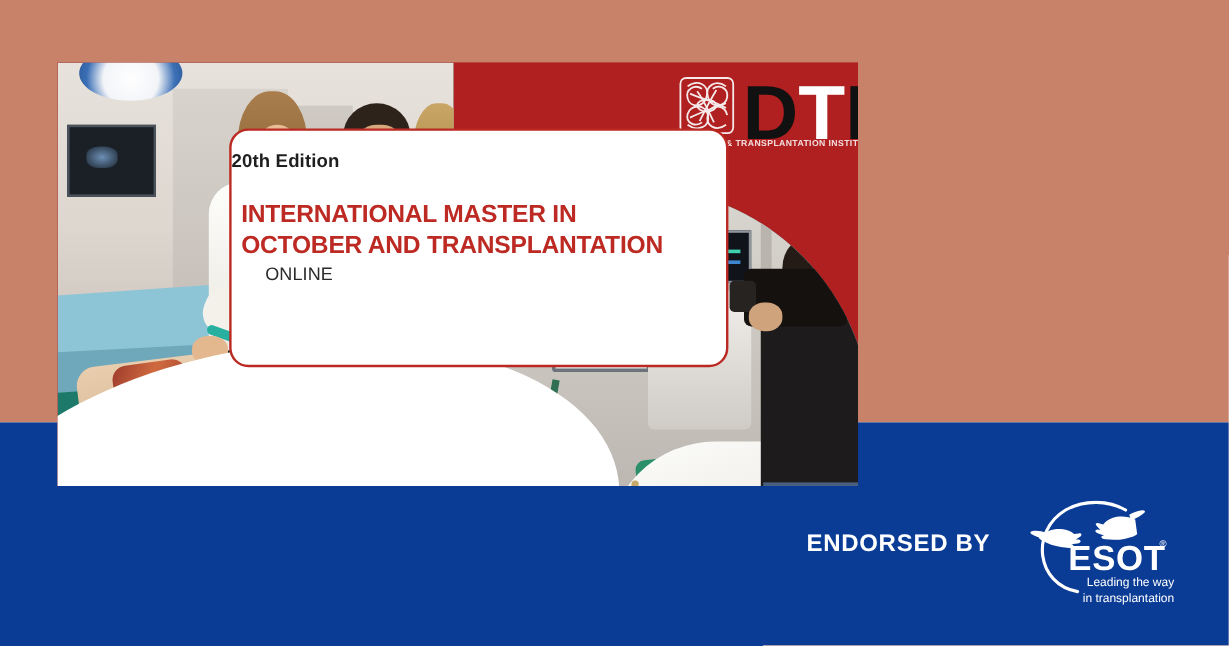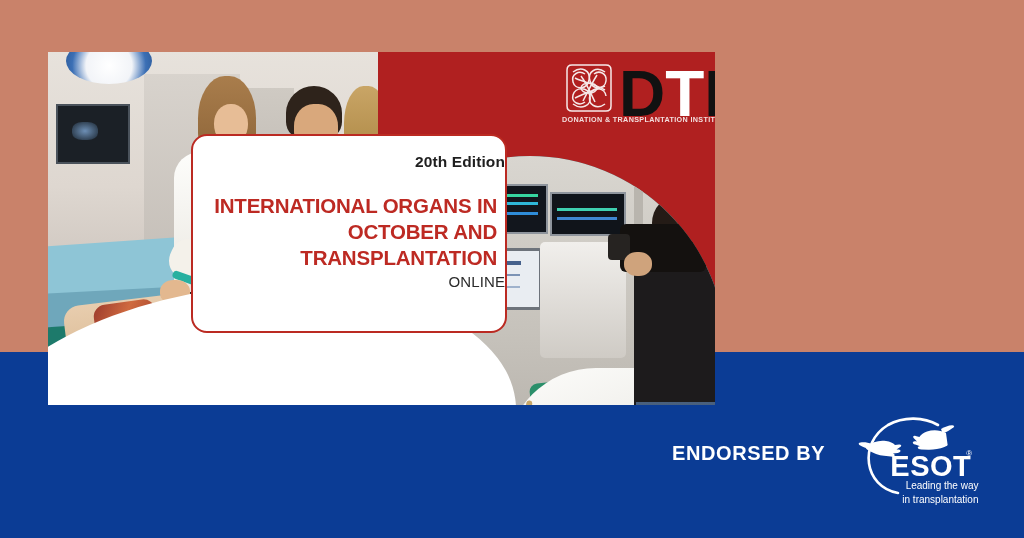--- a/index.html
+++ b/index.html
@@ -404,27 +404,27 @@
     letter-spacing: 0.35px;
     color: #f3dede;
     font-weight: 700;
     white-space: nowrap;
     font-family: "Liberation Sans", sans-serif;
   }
 
   
   .card {
     position: absolute;
-    left: 143px; top: 82px;
-    width: 316px; height: 199px;
+    left: 143px; top: 55px;
+    width: 416px; height: 199px;
     background: #ffffff;
     border: 2px solid #bb2a22;
     border-radius: 16px;
     box-sizing: border-box;
-    text-align: right;
+    text-align: left;
     padding-top: 17px;
   }
   .card-edition {
     font-size: 15.5px;
     font-weight: 700;
     color: #1f1f1f;
     letter-spacing: 0.1px;
   }
   .card-title {
     margin-top: 22px;
@@ -440,20 +440,21 @@
     font-size: 15px;
     color: #2b2b2b;
     line-height: 21px;
     letter-spacing: 0.1px;
   }
   .card-mode {
     font-size: 15px;
     color: #2b2b2b;
     line-height: 21px;
     letter-spacing: 0.1px;
+    padding-left: 28px;
   }
 
   
   .endorse {
     position: absolute;
     left: 672px; top: 425px;
     height: 70px;
     display: flex;
     align-items: flex-start;
   }
@@ -582,21 +583,21 @@
           <ellipse cx="28" cy="26" rx="8" ry="5"></ellipse>
         </g>
       </svg>
       <div class="dti-letters"><span>D</span><span class="t-light">T</span><span>I</span></div>
       <div class="dti-tagline">DONATION &amp; TRANSPLANTATION INSTITUTE</div>
     </div>
 
     <div class="card">
       <div class="card-edition">20th Edition</div>
       <div class="card-title">
-        <div>INTERNATIONAL ORGANS IN</div>
+        <div>INTERNATIONAL MASTER IN</div>
         <div>OCTOBER AND TRANSPLANTATION</div>
       </div>
       <div class="card-mode">ONLINE</div>
     </div>
 
     <div class="banner-edge"></div>
   </div>
 
   <div class="endorse">
     <div class="endorse-label">ENDORSED BY</div>

